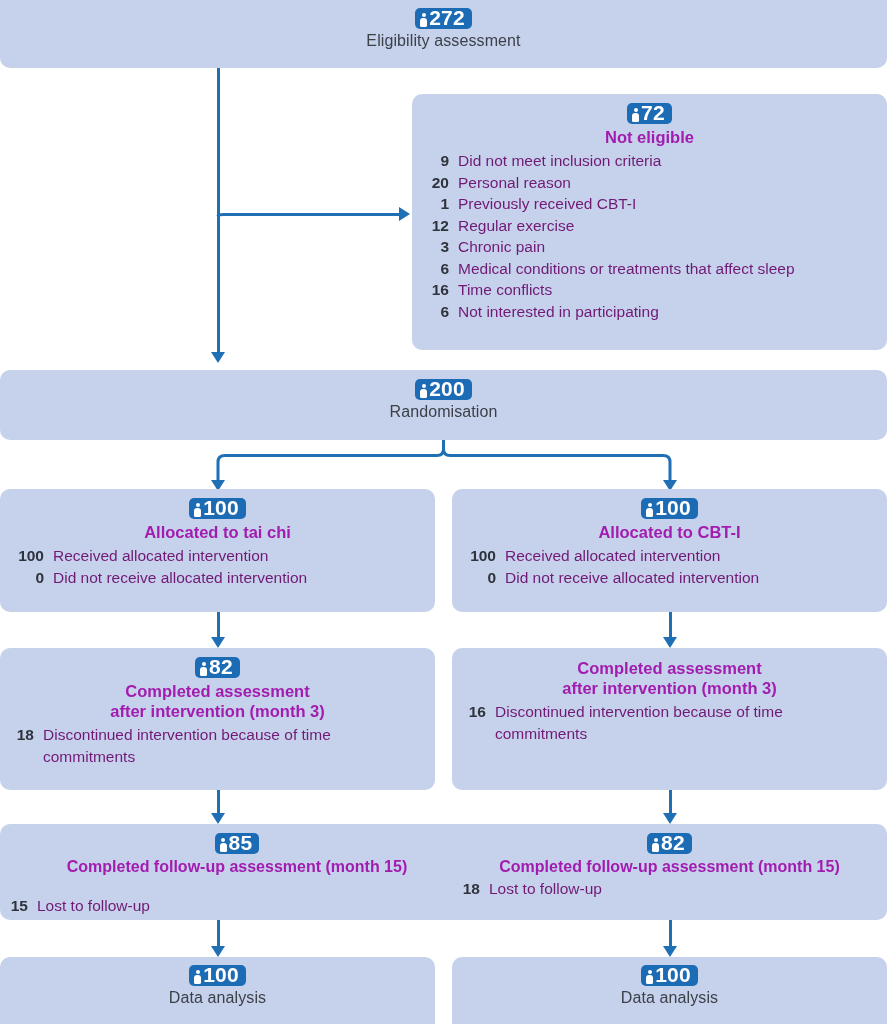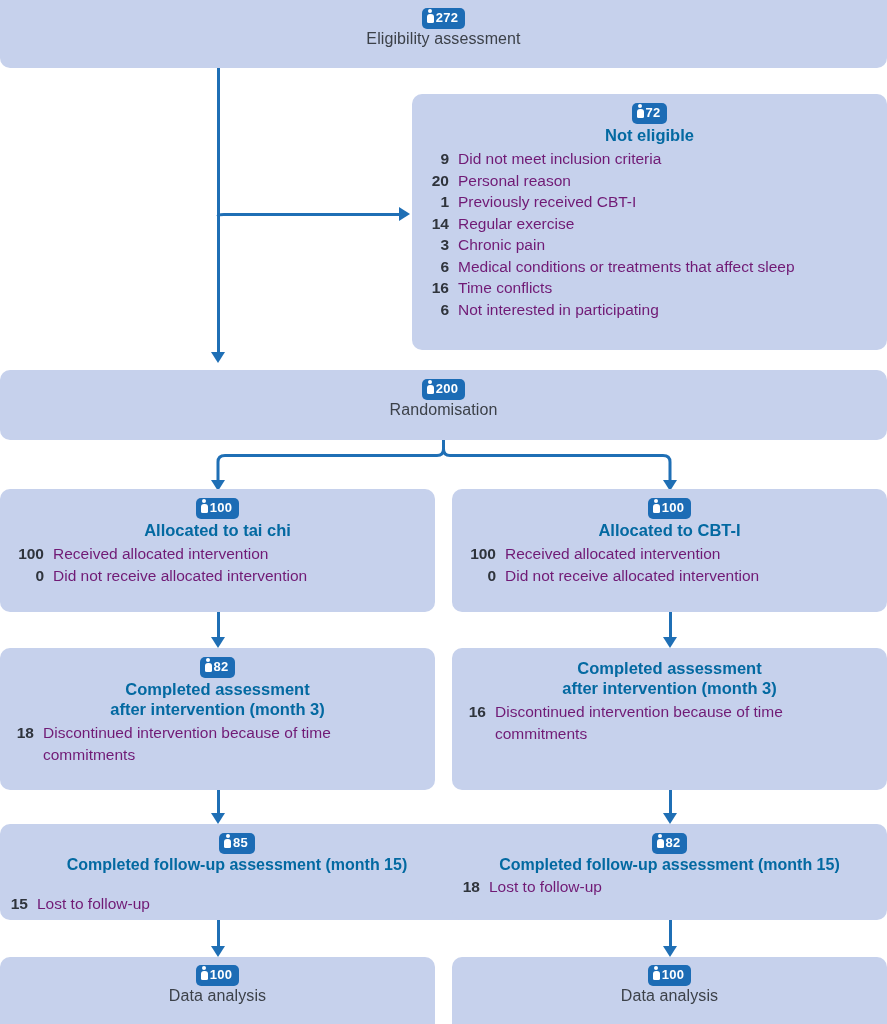--- a/index.html
+++ b/index.html
@@ -19,27 +19,27 @@
     border-radius:10px;
     box-sizing:border-box;
     color:#3a3f48;
   }
   .box.top{border-top-left-radius:0;border-top-right-radius:0;}
   .box.bottom{border-bottom-left-radius:0;border-bottom-right-radius:0;}
 
   
   .badge{
     display:inline-flex;
-    align-items:flex-start;
+    align-items:flex-end;
     gap:2px;
     background:#1c6cb5;
     color:#ffffff;
     border-radius:5px;
     padding:1px 7px 2px 5px;
-    font-size:13px;
+    font-size:21px;
     font-weight:bold;
     line-height:18px;
     letter-spacing:.2px;
   }
   .badge .person{
     display:inline-block;
     width:7px;height:14px;
     position:relative;
     flex:0 0 auto;
   }
@@ -59,21 +59,21 @@
     text-align:center;
     font-size:16px;
     color:#3c4149;
     margin-top:1px;
     letter-spacing:.1px;
   }
   .title-bold{
     text-align:center;
     font-size:16.5px;
     font-weight:bold;
-    color:#0369a1;
+    color:#a21caf;
     line-height:20px;
     margin-top:1px;
   }
 
   
   .lines{margin-top:3px;}
   .lrow{
     display:flex;
     align-items:flex-start;
     font-size:15.5px;
@@ -172,21 +172,21 @@
         </div>
       <div class="lrow">
           <span class="num" style="width:29px">20</span>
           <span class="txt">Personal reason</span>
         </div>
       <div class="lrow">
           <span class="num" style="width:29px">1</span>
           <span class="txt">Previously received CBT-I</span>
         </div>
       <div class="lrow">
-          <span class="num" style="width:29px">14</span>
+          <span class="num" style="width:29px">12</span>
           <span class="txt">Regular exercise</span>
         </div>
       <div class="lrow">
           <span class="num" style="width:29px">3</span>
           <span class="txt">Chronic pain</span>
         </div>
       <div class="lrow">
           <span class="num" style="width:29px">6</span>
           <span class="txt">Medical conditions or treatments that affect sleep</span>
         </div>

